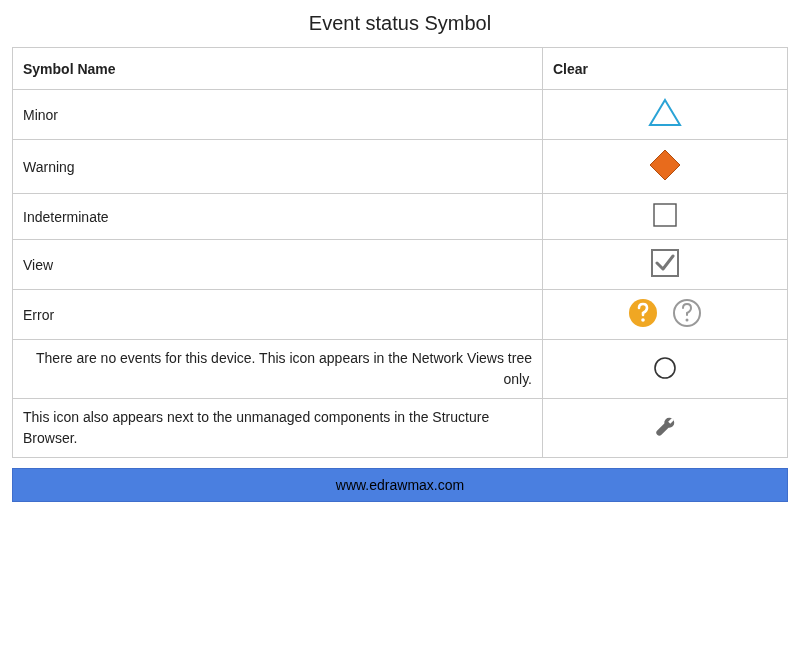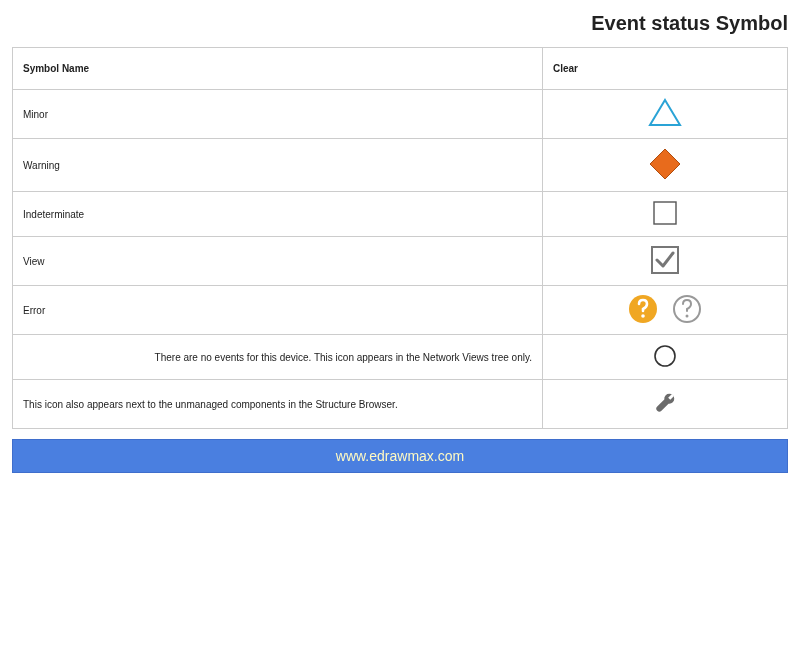--- a/index.html
+++ b/index.html
@@ -5,35 +5,35 @@
   * { box-sizing: border-box; }
   body {
     margin: 0;
     padding: 12px;
     font-family: "Segoe UI", Arial, sans-serif;
     background: #fff;
     color: #222;
     width: 800px;
   }
   h1 {
-    text-align: right;
+    text-align: center;
     font-size: 20px;
-    font-weight: 700;
+    font-weight: 400;
     margin: 0 0 12px 0;
     font-family: "Segoe UI", Arial, sans-serif;
   }
   table {
     width: 100%;
     border-collapse: collapse;
     table-layout: fixed;
   }
   th, td {
     border: 1px solid #ccc;
     padding: 8px 10px;
-    font-size: 10px;
+    font-size: 14px;
     vertical-align: middle;
   }
   th {
     text-align: left;
     font-weight: 700;
     background: #fff;
     height: 42px;
   }
   col.name { width: 530px; }
   col.sym  { width: auto; }
@@ -41,21 +41,21 @@
     text-align: center;
   }
   .iconrow {
     display: inline-flex;
     align-items: center;
     gap: 14px;
   }
   .footer {
     margin-top: 10px;
     background: #4a7fe0;
-    color: #fef9c3;
+    color: #000000;
     text-align: center;
     font-size: 14px;
     padding: 8px 0;
     border: 1px solid #3f6ecc;
   }
 </style>
 </head>
 <body>
 
 <h1>Event status Symbol</h1>

